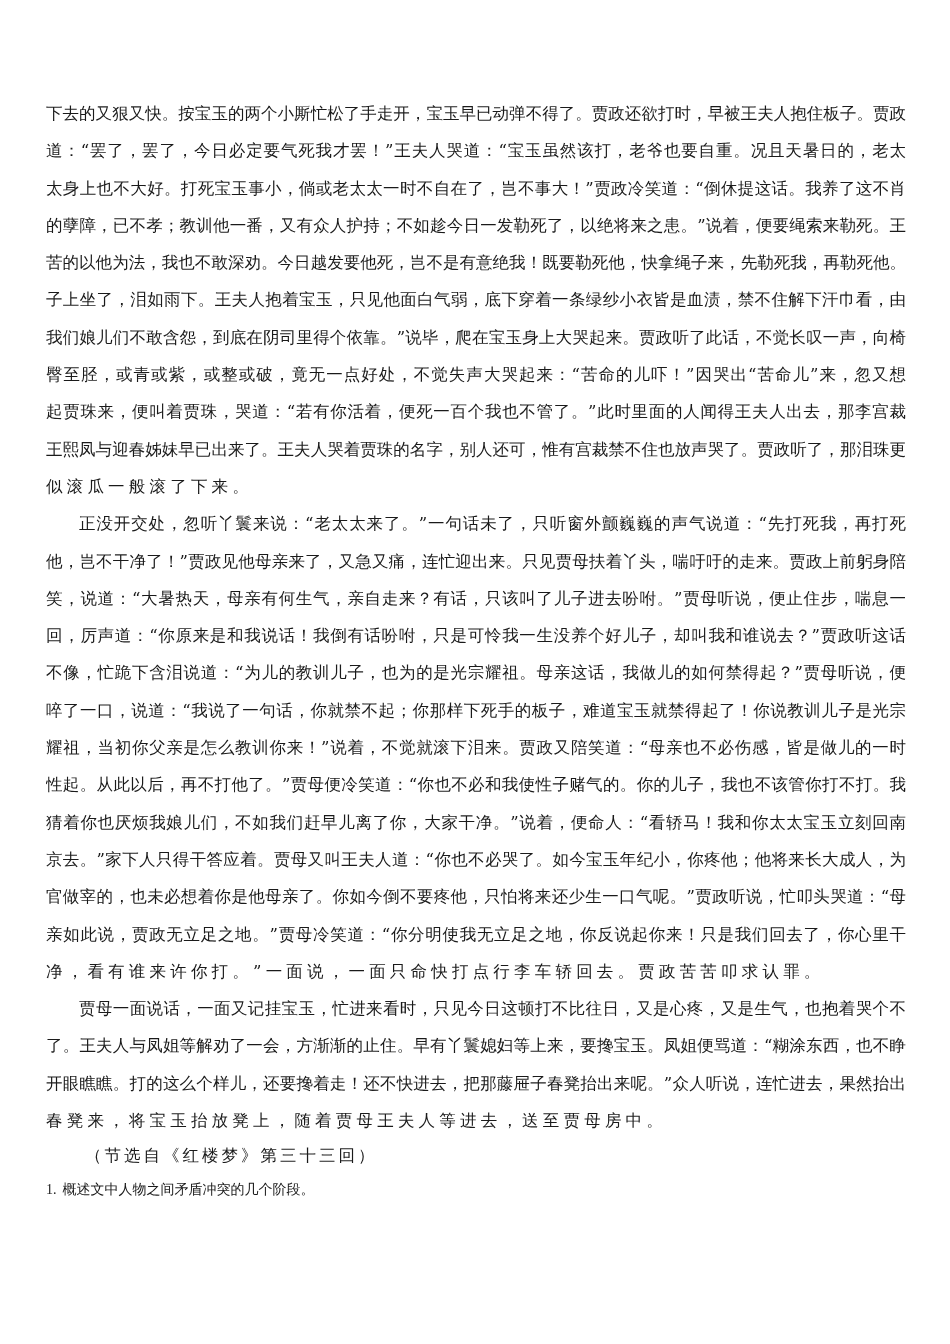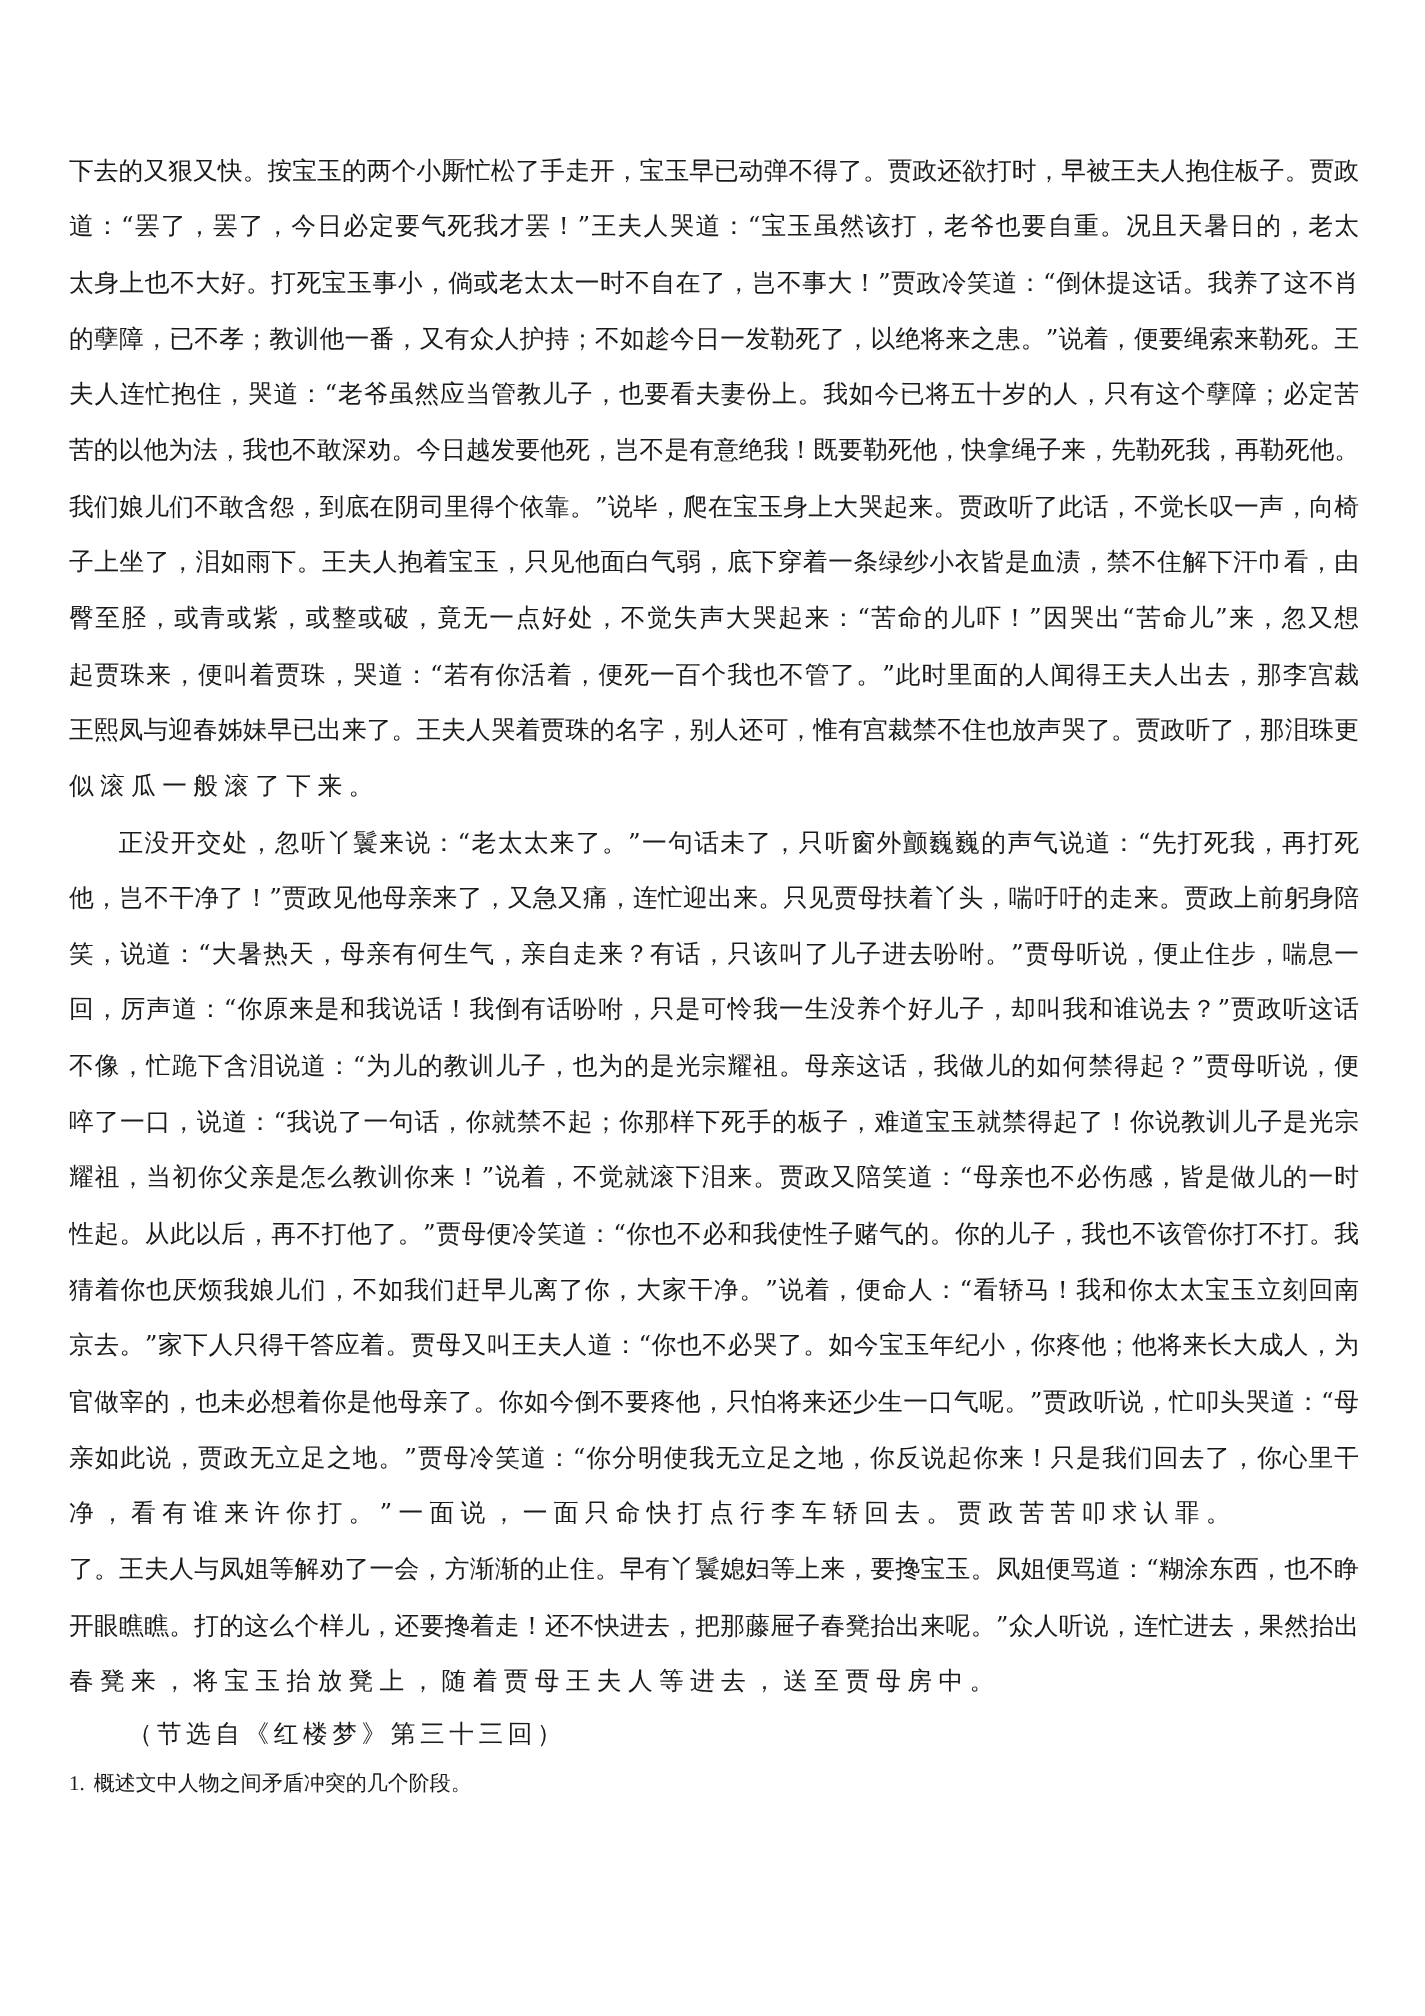--- a/index.html
+++ b/index.html
@@ -62,24 +62,23 @@
 </head>
 <body>
 
 <div class="page">
 
   <div>
     <span class="line" style="letter-spacing: 0.0392157px; text-align-last: left; text-align: center;">下去的又狠又快。按宝玉的两个小厮忙松了手走开，宝玉早已动弹不得了。贾政还欲打时，早被王夫人抱住板子。贾政</span>
     <span class="line" style="letter-spacing: 0.85375px; text-align-last: left; text-align: center;">道：“罢了，罢了，今日必定要气死我才罢！”王夫人哭道：“宝玉虽然该打，老爷也要自重。况且天暑日的，老太</span>
     <span class="line" style="letter-spacing: 0.355392px; text-align-last: left; text-align: left;">太身上也不大好。打死宝玉事小，倘或老太太一时不自在了，岂不事大！”贾政冷笑道：“倒休提这话。我养了这不肖</span>
     <span class="line" style="letter-spacing: 0.197304px; text-align-last: left; text-align: right;">的孽障，已不孝；教训他一番，又有众人护持；不如趁今日一发勒死了，以绝将来之患。”说着，便要绳索来勒死。王</span>
-    <span class="line" style="letter-spacing: 0.53125px; text-align-last: left; text-align: left;">夫人连忙抱住，哭道：“老爷虽然应当管教儿子，也要看夫妻份上。我如今已将五十岁的人，只有这个孽障；必定苦</span>
     <span class="line" style="letter-spacing: 0.0392157px; text-align-last: left; text-align: left;">苦的以他为法，我也不敢深劝。今日越发要他死，岂不是有意绝我！既要勒死他，快拿绳子来，先勒死我，再勒死他。</span>
+    <span class="line" style="letter-spacing: 0.37px; text-align-last: left; text-align: left;">子上坐了，泪如雨下。王夫人抱着宝玉，只见他面白气弱，底下穿着一条绿纱小衣皆是血渍，禁不住解下汗巾看，由</span>
     <span class="line" style="letter-spacing: 0.197304px; text-align-last: left; text-align: left;">我们娘儿们不敢含怨，到底在阴司里得个依靠。”说毕，爬在宝玉身上大哭起来。贾政听了此话，不觉长叹一声，向椅</span>
-    <span class="line" style="letter-spacing: 0.37px; text-align-last: left; text-align: left;">子上坐了，泪如雨下。王夫人抱着宝玉，只见他面白气弱，底下穿着一条绿纱小衣皆是血渍，禁不住解下汗巾看，由</span>
     <span class="line" style="letter-spacing: 1.015px; text-align-last: left; text-align: left;">臀至胫，或青或紫，或整或破，竟无一点好处，不觉失声大哭起来：“苦命的儿吓！”因哭出“苦命儿”来，忽又想</span>
     <span class="line" style="letter-spacing: 0.6925px; text-align-last: left; text-align: left;">起贾珠来，便叫着贾珠，哭道：“若有你活着，便死一百个我也不管了。”此时里面的人闻得王夫人出去，那李宫裁</span>
     <span class="line" style="letter-spacing: 0.0392157px; text-align-last: left; text-align: left;">王熙凤与迎春姊妹早已出来了。王夫人哭着贾珠的名字，别人还可，惟有宫裁禁不住也放声哭了。贾政听了，那泪珠更</span>
     <span class="line last">似滚瓜一般滚了下来。</span>
   </div>
 
   <div>
     <span class="line indent" style="letter-spacing: 0.889323px; text-align-last: left; text-align: left;">正没开交处，忽听丫鬟来说：“老太太来了。”一句话未了，只听窗外颤巍巍的声气说道：“先打死我，再打死</span>
     <span class="line" style="letter-spacing: 0.197304px; text-align-last: left; text-align: left;">他，岂不干净了！”贾政见他母亲来了，又急又痛，连忙迎出来。只见贾母扶着丫头，喘吁吁的走来。贾政上前躬身陪</span>
     <span class="line" style="letter-spacing: 0.6925px; text-align-last: left; text-align: left;">笑，说道：“大暑热天，母亲有何生气，亲自走来？有话，只该叫了儿子进去吩咐。”贾母听说，便止住步，喘息一</span>
@@ -89,20 +88,21 @@
     <span class="line" style="letter-spacing: 0.6925px; text-align-last: left; text-align: left;">耀祖，当初你父亲是怎么教训你来！”说着，不觉就滚下泪来。贾政又陪笑道：“母亲也不必伤感，皆是做儿的一时</span>
     <span class="line" style="letter-spacing: 0.355392px; text-align-last: left; text-align: center;">性起。从此以后，再不打他了。”贾母便冷笑道：“你也不必和我使性子赌气的。你的儿子，我也不该管你打不打。我</span>
     <span class="line" style="letter-spacing: 0.6925px; text-align-last: left; text-align: left;">猜着你也厌烦我娘儿们，不如我们赶早儿离了你，大家干净。”说着，便命人：“看轿马！我和你太太宝玉立刻回南</span>
     <span class="line" style="letter-spacing: 0.355392px; text-align-last: left; text-align: left;">京去。”家下人只得干答应着。贾母又叫王夫人道：“你也不必哭了。如今宝玉年纪小，你疼他；他将来长大成人，为</span>
     <span class="line" style="letter-spacing: 0.355392px; text-align-last: left; text-align: left;">官做宰的，也未必想着你是他母亲了。你如今倒不要疼他，只怕将来还少生一口气呢。”贾政听说，忙叩头哭道：“母</span>
     <span class="line" style="letter-spacing: 0.6925px; text-align-last: left; text-align: right;">亲如此说，贾政无立足之地。”贾母冷笑道：“你分明使我无立足之地，你反说起你来！只是我们回去了，你心里干</span>
     <span class="line last">净，看有谁来许你打。”一面说，一面只命快打点行李车轿回去。贾政苦苦叩求认罪。</span>
   </div>
 
   <div>
+    <span class="line indent" style="letter-spacing: 0.385417px; text-align-last: left; text-align: left;">贾母一面说话，一面又记挂宝玉，忙进来看时，只见今日这顿打不比往日，又是心疼，又是生气，也抱着哭个不</span>
     <span class="line" style="letter-spacing: 0.197304px; text-align-last: left; text-align: center;">了。王夫人与凤姐等解劝了一会，方渐渐的止住。早有丫鬟媳妇等上来，要搀宝玉。凤姐便骂道：“糊涂东西，也不睁</span>
     <span class="line" style="letter-spacing: 0.197304px; text-align-last: left; text-align: left;">开眼瞧瞧。打的这么个样儿，还要搀着走！还不快进去，把那藤屉子春凳抬出来呢。”众人听说，连忙进去，果然抬出</span>
     <span class="line last">春凳来，将宝玉抬放凳上，随着贾母王夫人等进去，送至贾母房中。</span>
   </div>
 
   <span class="citation">（节选自《红楼梦》第三十三回）</span>
 
   <div class="question">
     <span class="num">1.</span><span>概述文中人物之间矛盾冲突的几个阶段。</span>
   </div>

